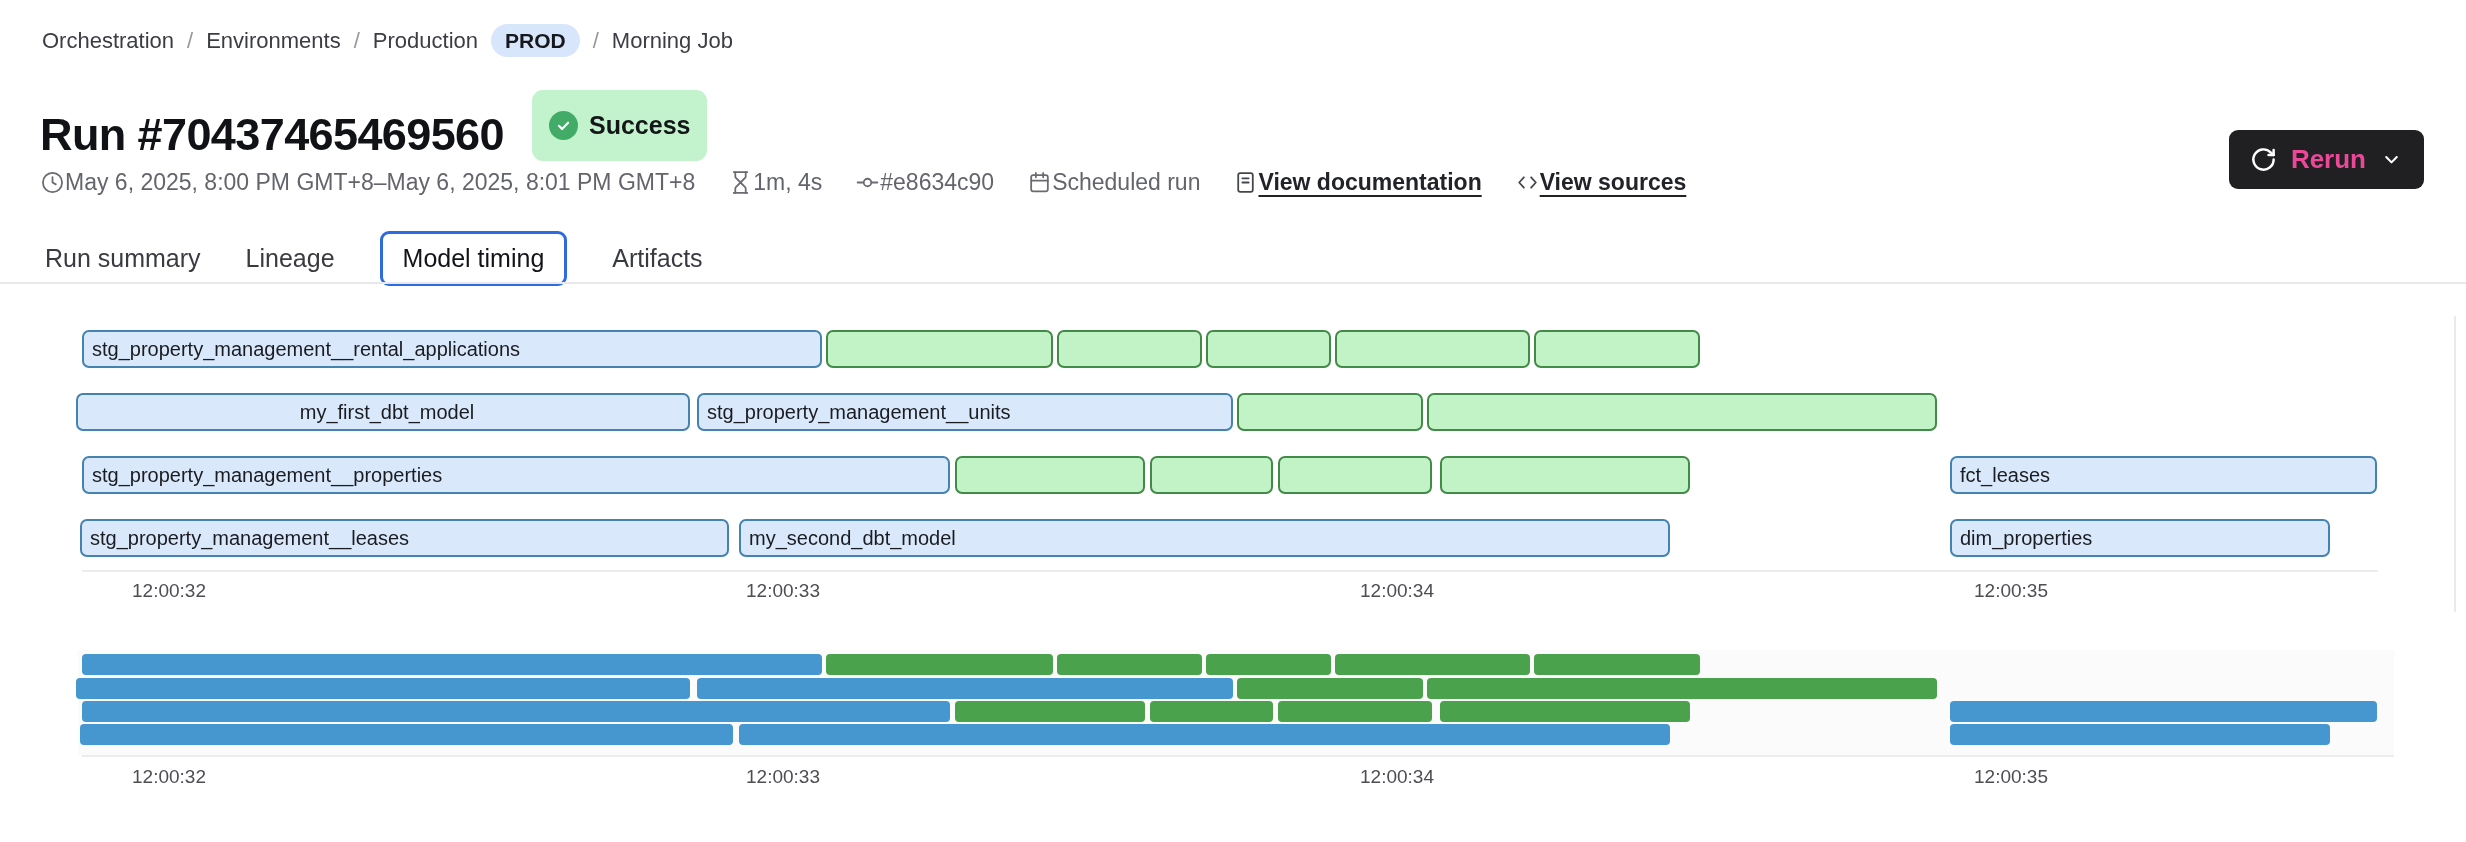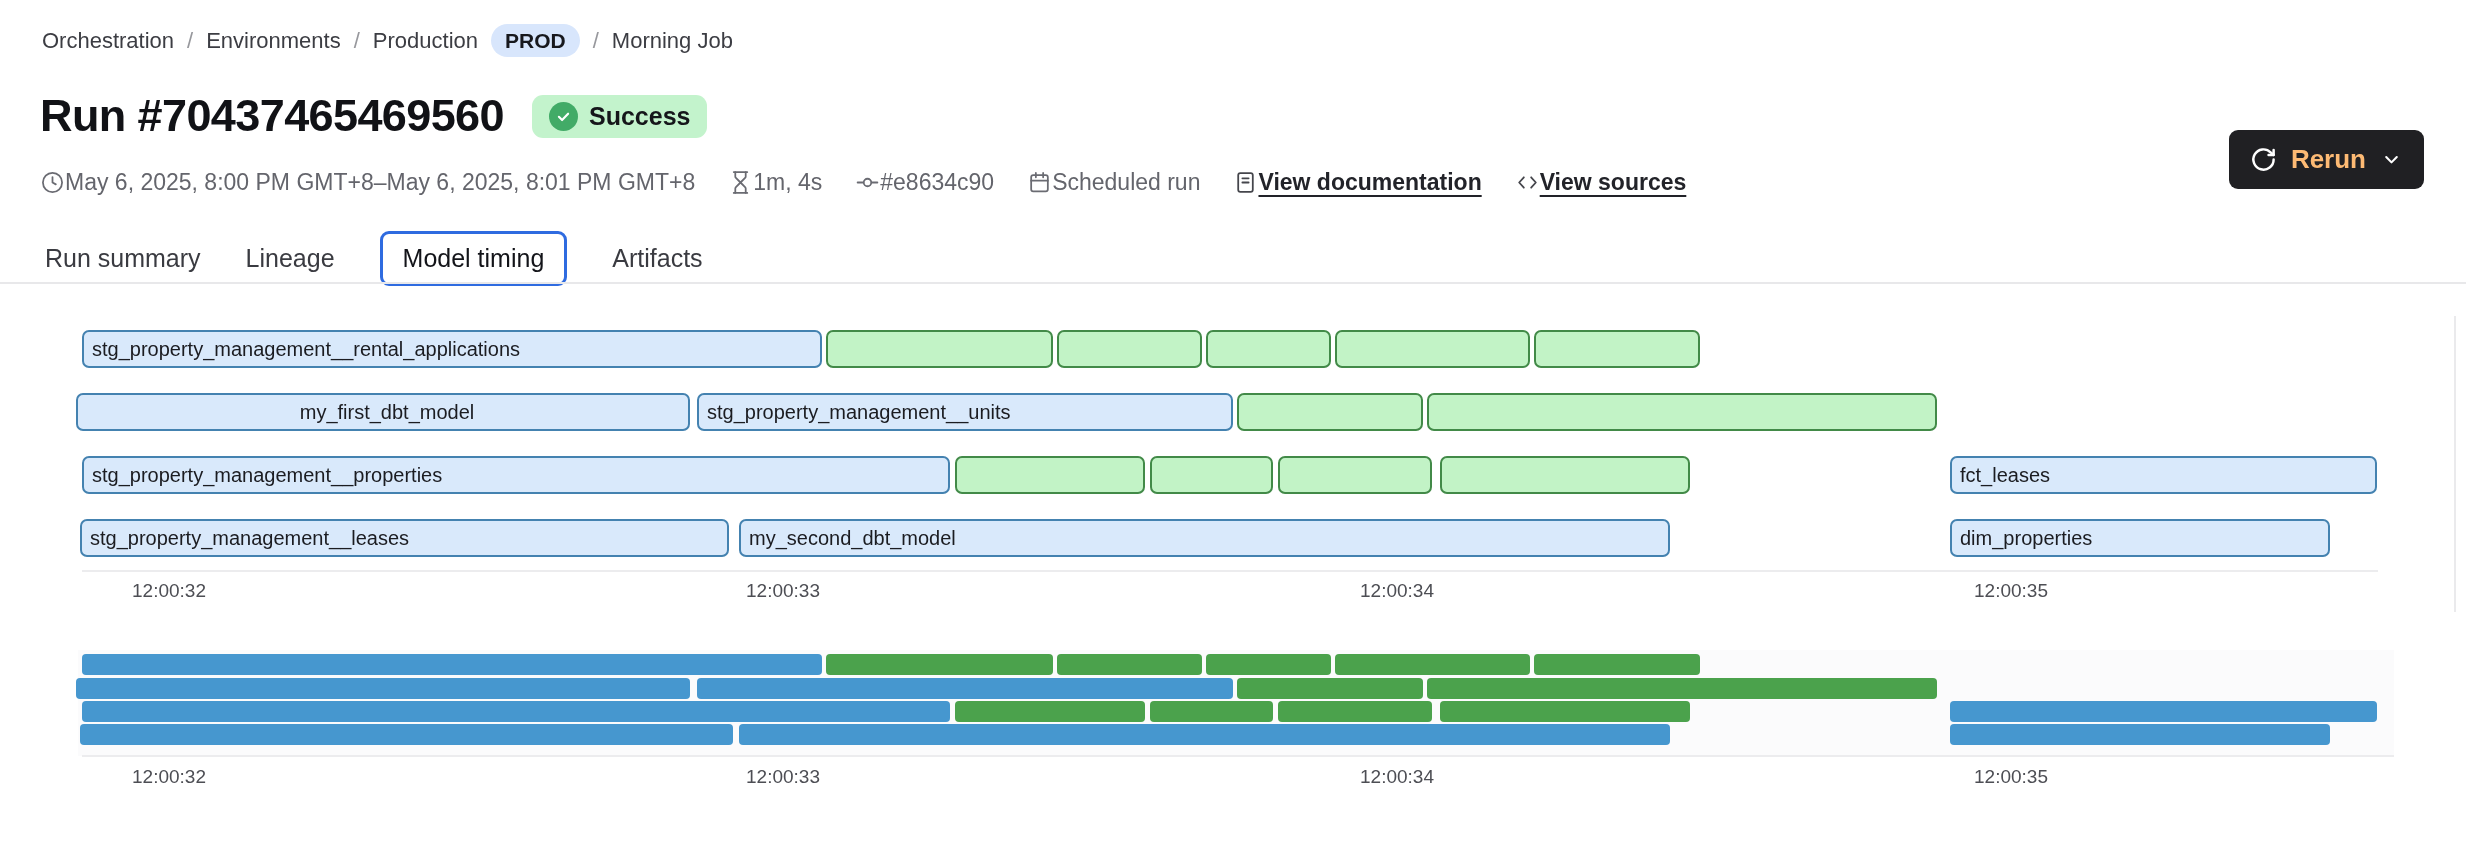--- a/index.html
+++ b/index.html
@@ -7,32 +7,32 @@
     width:2466px;height:842px;position:relative;overflow:hidden;
     background:#ffffff;color:#1b1c21;
     font-family:"Liberation Sans",sans-serif;
   }
   
   .breadcrumb{position:absolute;left:42px;top:24px;display:flex;align-items:center;gap:13px;font-size:22px;color:#3c3d43}
   .crumb{white-space:nowrap}
   .crumb-sep{color:#97989d}
   .env-badge{background:#d8e6fc;border-radius:18px;padding:6px 14px;font-weight:700;font-size:21px;color:#17181d;line-height:1}
   
-  .header-row{position:absolute;left:40px;top:90px;display:flex;align-items:center;gap:28px}
+  .header-row{position:absolute;left:40px;top:90px;display:flex;align-items:flex-end;gap:28px}
   .page-title{margin:0;font-size:45px;font-weight:700;letter-spacing:-0.6px;color:#111216;white-space:nowrap}
-  .status-badge{display:flex;align-items:center;gap:11px;background:#c3f3cc;border-radius:11px;height:43px;padding:0 17px;font-size:25px;font-weight:600;color:#15161a}
+  .status-badge{display:flex;align-items:center;gap:11px;background:#c3f3cc;border-radius:11px;height:71px;padding:0 17px;font-size:25px;font-weight:600;color:#15161a}
   .check-circle{width:29px;height:29px;border-radius:50%;background:#42ab67;display:flex;align-items:center;justify-content:center}
   
   .meta-row{position:absolute;left:40px;top:169px;display:flex;align-items:center;gap:33px;font-size:23px;color:#64656c}
   .meta-item{display:flex;align-items:center;white-space:nowrap}
   .micon{stroke:#6a6b72;fill:none;stroke-width:1.7;stroke-linecap:round;stroke-linejoin:round;flex:none}
   .meta-link{color:#222329;font-weight:700;text-decoration:underline;text-underline-offset:5px;text-decoration-thickness:2px;cursor:pointer}
   .meta-link .micon{stroke:#45464c}
   
-  .rerun-btn{position:absolute;right:42px;top:130px;height:59px;background:#202023;border:none;border-radius:9px;color:#fdba74;display:flex;align-items:center;gap:14px;padding:0 21px;font-size:26px;font-weight:700;font-family:inherit;cursor:pointer}
+  .rerun-btn{position:absolute;right:42px;top:130px;height:59px;background:#202023;border:none;border-radius:9px;color:#ec4899;display:flex;align-items:center;gap:14px;padding:0 21px;font-size:26px;font-weight:700;font-family:inherit;cursor:pointer}
   .bicon{stroke:#ffffff;fill:none;stroke-width:2.2;stroke-linecap:round;stroke-linejoin:round}
   
   .tabs{position:absolute;left:45px;top:231px;display:flex;align-items:center;gap:45px;font-size:25px;color:#3a3b41}
   .tab{padding:11px 0;white-space:nowrap;cursor:pointer}
   .tab.active{border:3px solid #2f6be0;border-radius:9px;padding:10px 20px;color:#131419;font-weight:500;background:#fff}
   .tabs-divider{position:absolute;left:0;top:282px;width:2466px;height:2px;background:#e8e8ea}
   
   .minimap-panel{position:absolute;left:78px;top:650px;width:2316px;height:106px;background:#fbfbfc}
   .axis-line{position:absolute;height:2px;background:#ececee}
   #axis-main{left:82px;top:570px;width:2296px}

